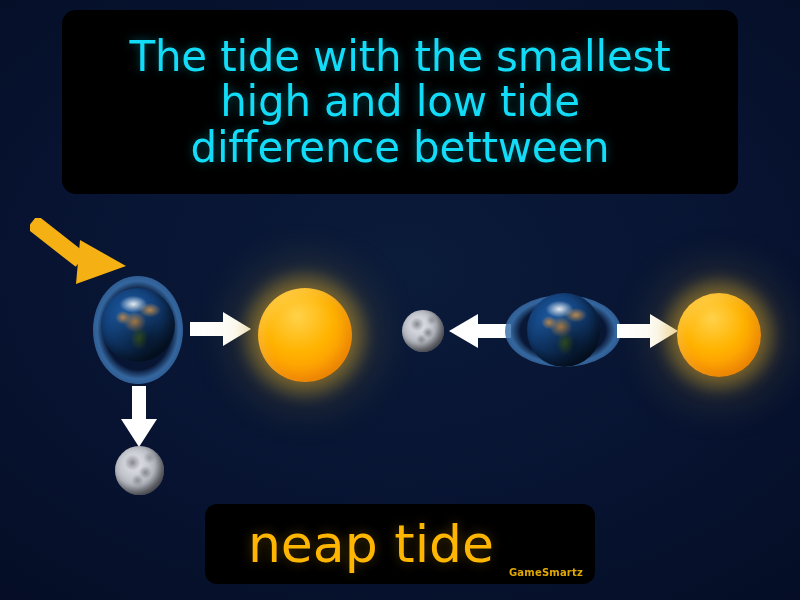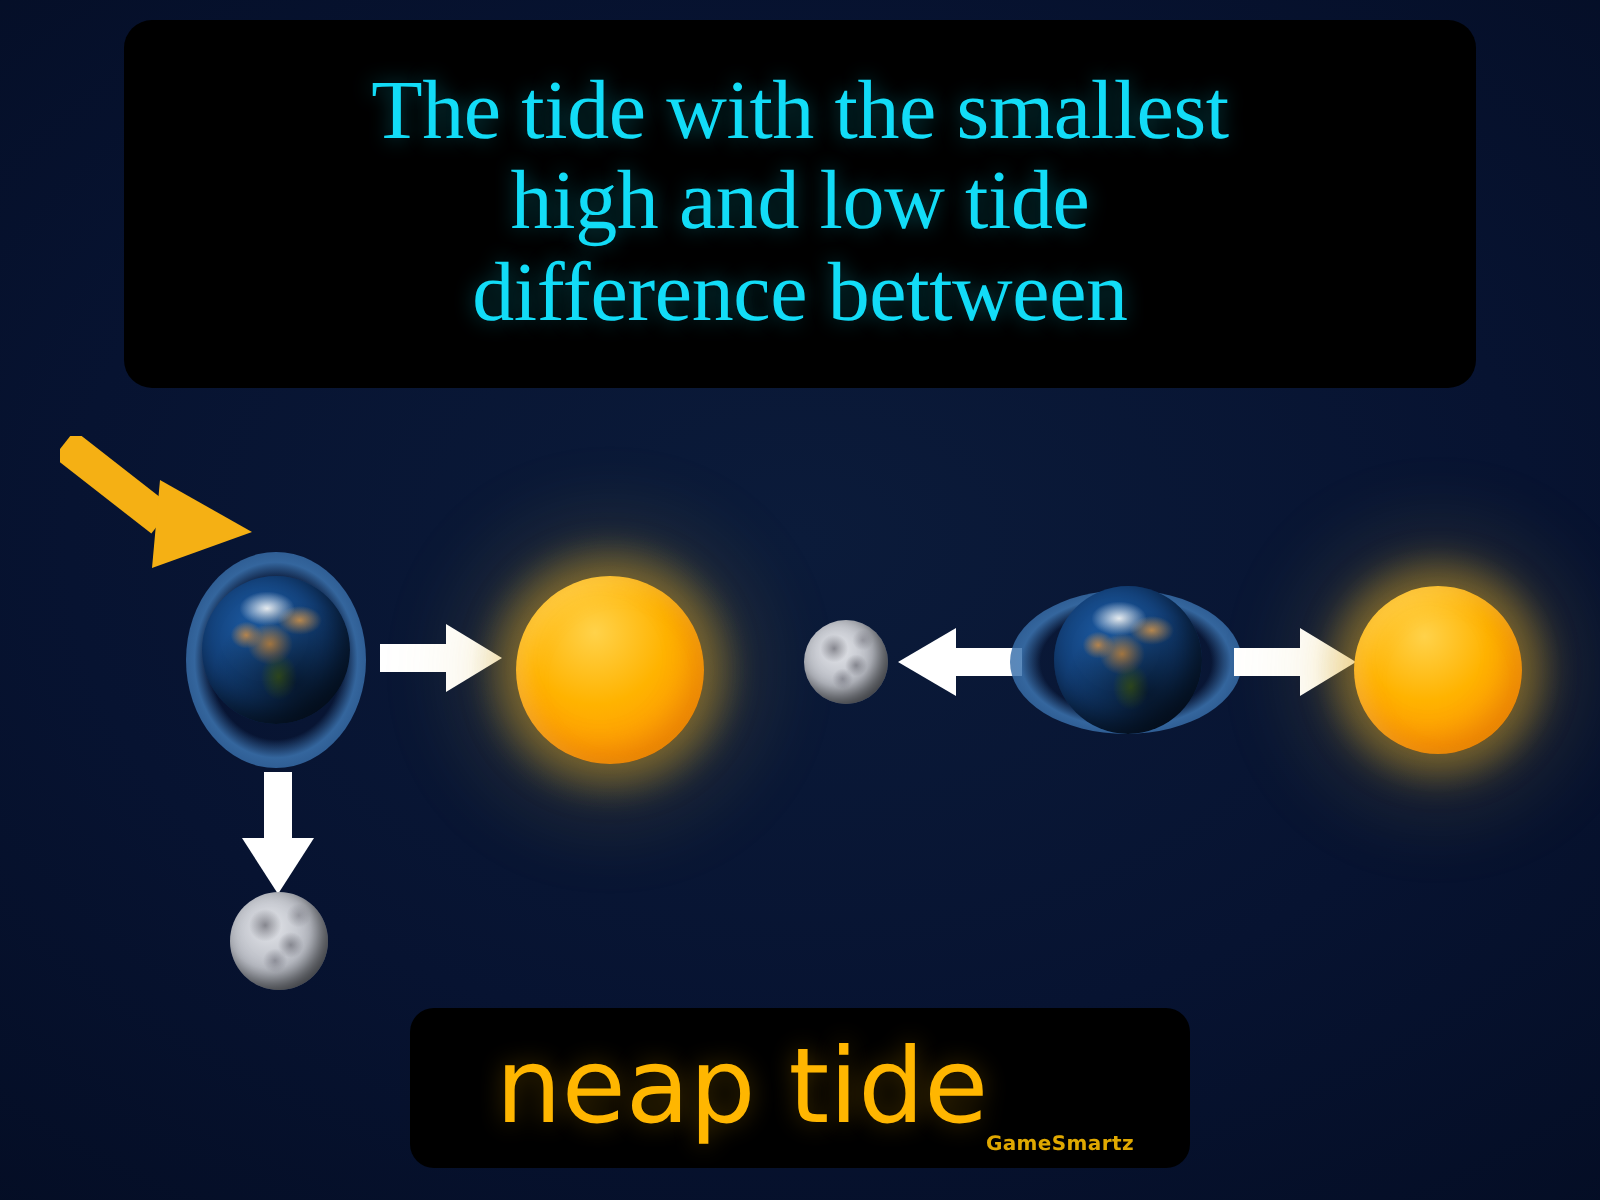--- a/index.html
+++ b/index.html
@@ -35,21 +35,20 @@
   }
   #definition-text {
     color: #12dcf7;
     font-size: 42px;
     line-height: 1.08;
     text-align: center;
     padding: 0 14px;
     font-weight: 400;
     letter-spacing: -0.2px;
     text-shadow: 0 0 10px rgba(18,220,247,0.35);
-    font-family: Liberation Serif, serif;
   }
 
   
   #term-box {
     position: absolute;
     left: 205px;
     top: 504px;
     width: 390px;
     height: 80px;
     background: #000000;
@@ -65,21 +64,21 @@
     align-items: center;
     justify-content: center;
     color: #ffb600;
     font-size: 52px;
     font-weight: 400;
     letter-spacing: 0px;
     text-shadow: 0 0 12px rgba(255,182,0,0.30);
   }
   #watermark {
     position: absolute;
-    right: 28px;
+    right: 12px;
     bottom: 6px;
     color: #e0a800;
     font-size: 10px;
     font-weight: bold;
     letter-spacing: 0.2px;
     font-family: "DejaVu Sans", sans-serif;
   }
 
   
   #illustration {

